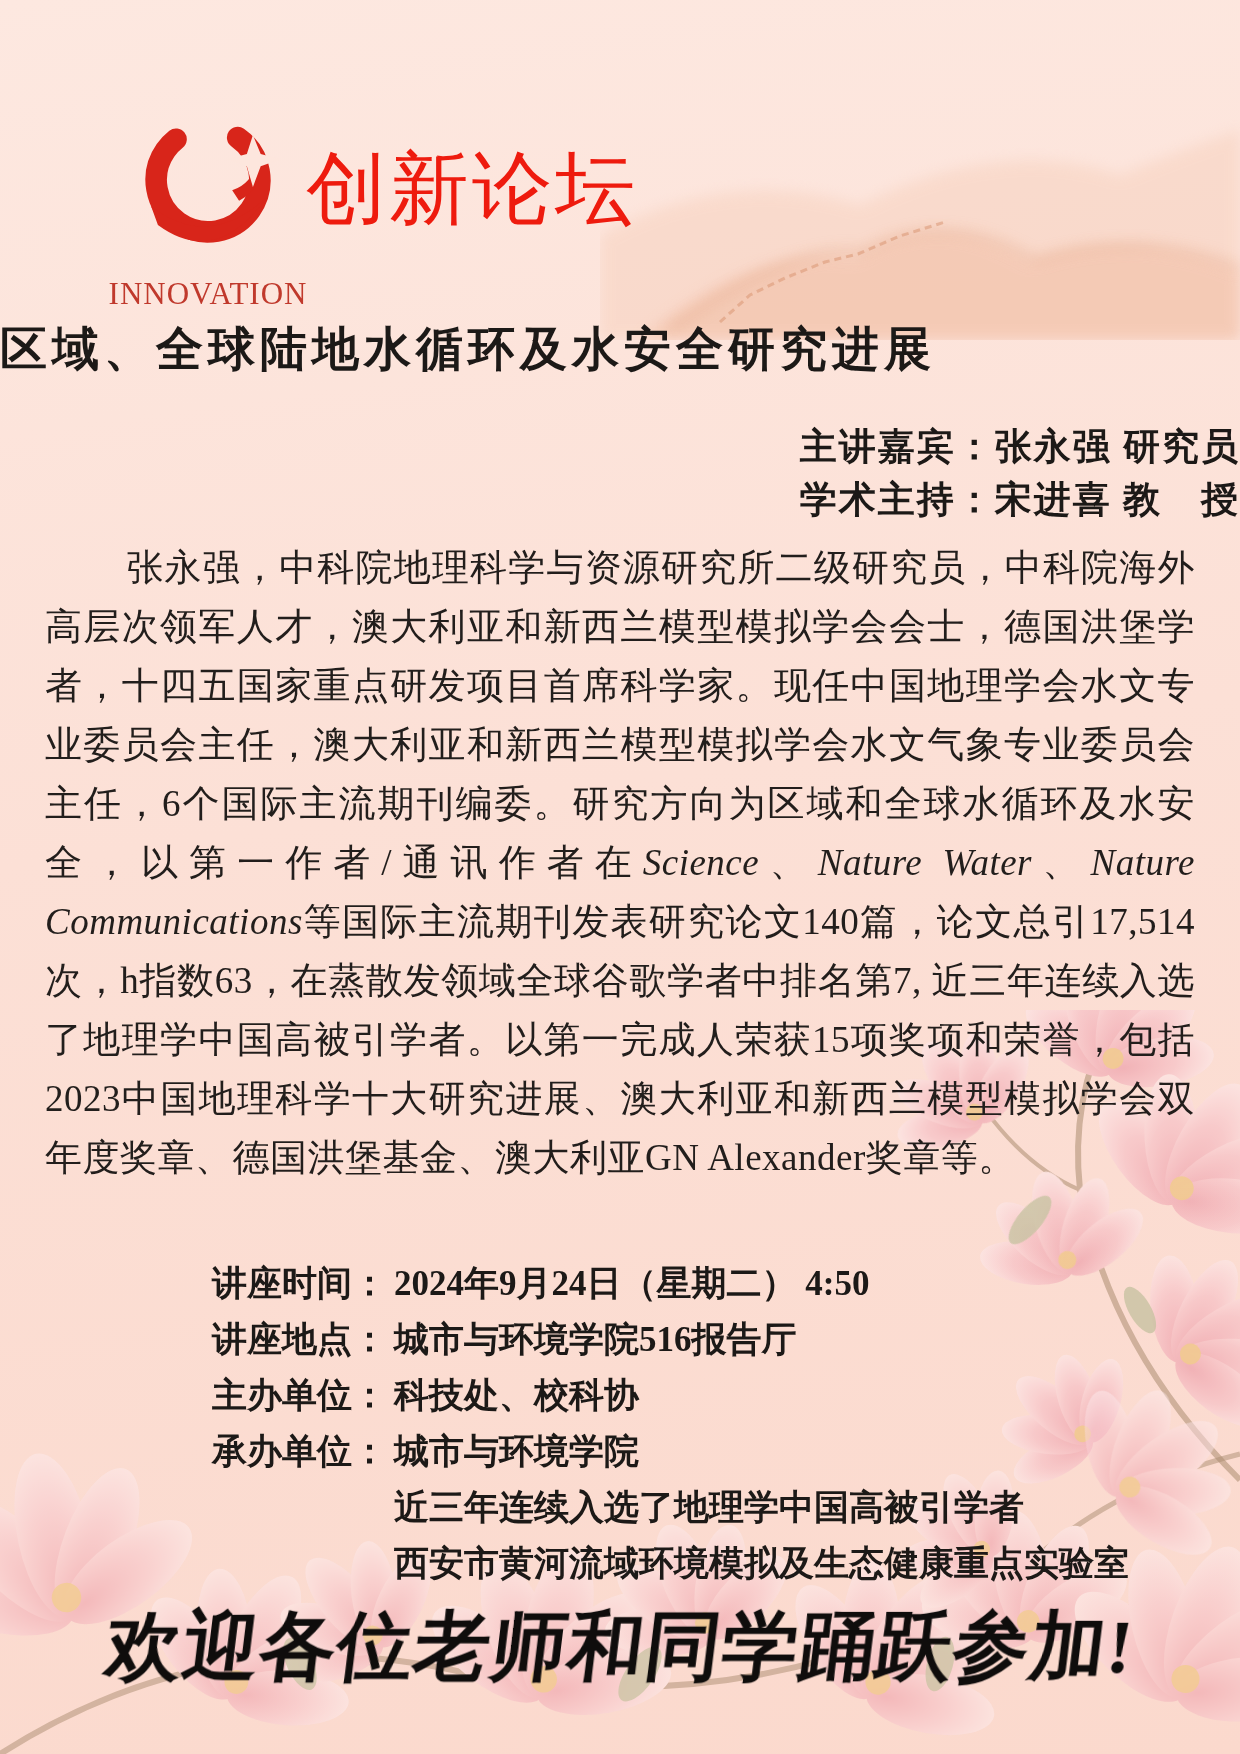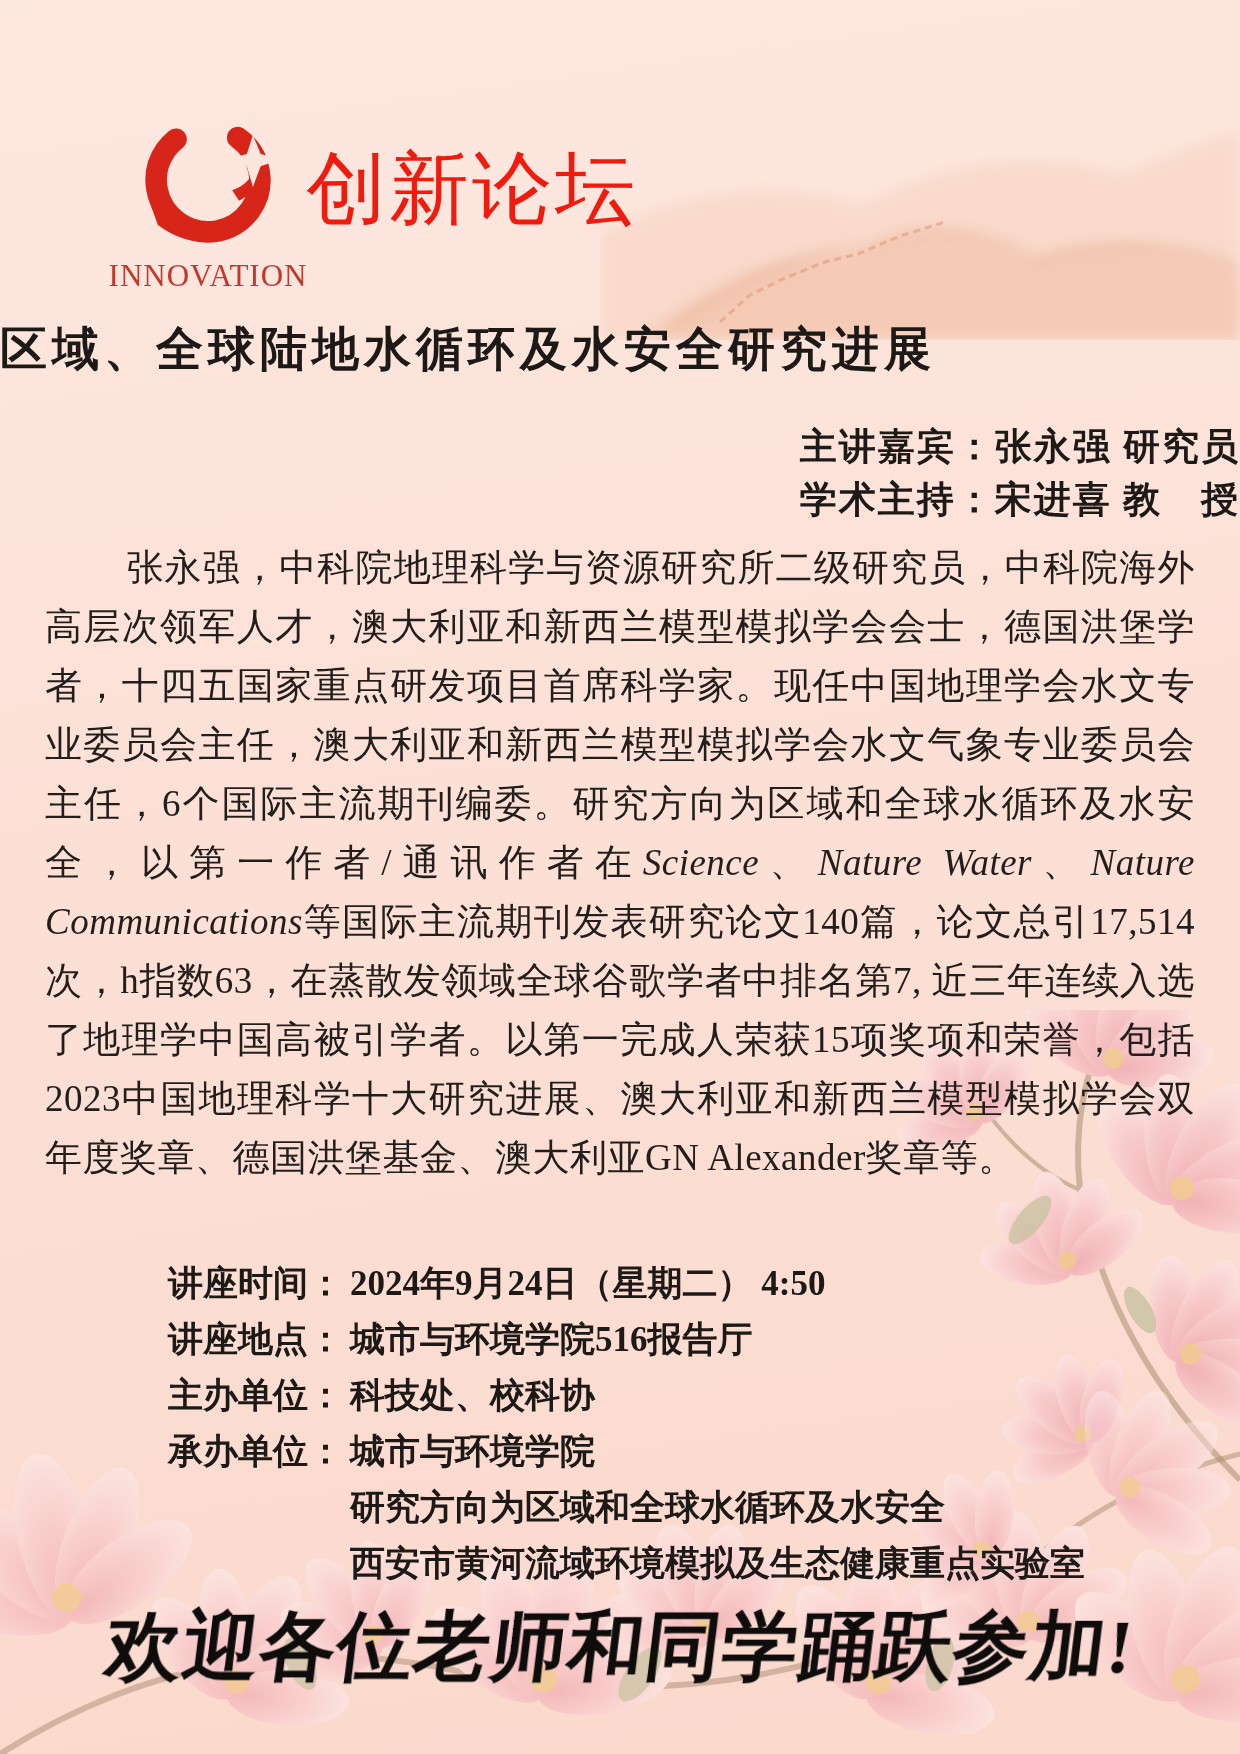--- a/index.html
+++ b/index.html
@@ -14,21 +14,21 @@
   
   .mountains { position:absolute; top:0; right:0; width:640px; height:340px; z-index:0; }
   .flowers   { position:absolute; left:0; bottom:0; width:1240px; height:780px; z-index:1; }
   .flowers-side { position:absolute; right:0; top:1010px; width:460px; height:480px; z-index:1; }
 
   
   .logo-block { position:absolute; left:96px; top:104px; width:224px; text-align:center; z-index:2; }
   .logo-mark  { width:176px; height:152px; display:block; margin:0 auto; }
   .logo-caption {
     font-family:"Liberation Serif","DejaVu Serif",serif;
-    font-size:31px; color:#c0392c; letter-spacing:1px; margin-top:2px;
+    font-size:31px; color:#c0392c; letter-spacing:1px; margin-top:20px;
   }
   .forum-title {
     position:absolute; left:306px; top:136px; z-index:2;
     font-family:"Liberation Sans","DejaVu Sans",sans-serif;
     font-size:80px; font-weight:normal; color:#ee1b0e; letter-spacing:3px;
   }
   .lecture-no {
     position:absolute; left:666px; top:180px; z-index:2;
     font-family:"Liberation Sans","DejaVu Sans",sans-serif;
     font-size:48px; font-weight:bold; color:#ee1b0e; letter-spacing:2px;
@@ -48,21 +48,21 @@
   .bio {
     position:absolute; left:45px; top:538px; width:1150px; z-index:2;
     font-size:37px; line-height:59px; color:#221e1c;
     text-align:justify; text-indent:2.2em; letter-spacing:0.5px;
   }
 
   
   .details { position:absolute; left:168px; top:1256px; z-index:2;
     font-size:35px; font-weight:bold; color:#1c1917; }
   .detail-row { display:flex; line-height:56px; }
-  .detail-label { width:182px; flex:0 0 auto; }
+  .detail-label { width:182px; flex:0 0 auto;margin-left:44px; }
   .detail-value { flex:1; }
 
   
   .slogan {
     position:absolute; top:1596px; left:0; width:100%; text-align:center; z-index:3;
     font-size:76px; font-weight:bold; color:#0f0d0c;
     transform:skewX(-7deg); letter-spacing:1px;
   }
 </style>
 </head>
@@ -180,21 +180,21 @@
     <div class="detail-row">
       <span class="detail-label">主办单位：</span>
       <span class="detail-value">科技处、校科协</span>
     </div>
     <div class="detail-row">
       <span class="detail-label">承办单位：</span>
       <span class="detail-value">城市与环境学院</span>
     </div>
     <div class="detail-row">
       <span class="detail-label"></span>
-      <span class="detail-value">研究方向为区域和全球水循环及水安全</span>
+      <span class="detail-value">近三年连续入选了地理学中国高被引学者</span>
     </div>
     <div class="detail-row">
       <span class="detail-label"></span>
       <span class="detail-value">西安市黄河流域环境模拟及生态健康重点实验室</span>
     </div>
   </div>
 
   <div class="slogan">欢迎各位老师和同学踊跃参加!</div>
 
 </div>

